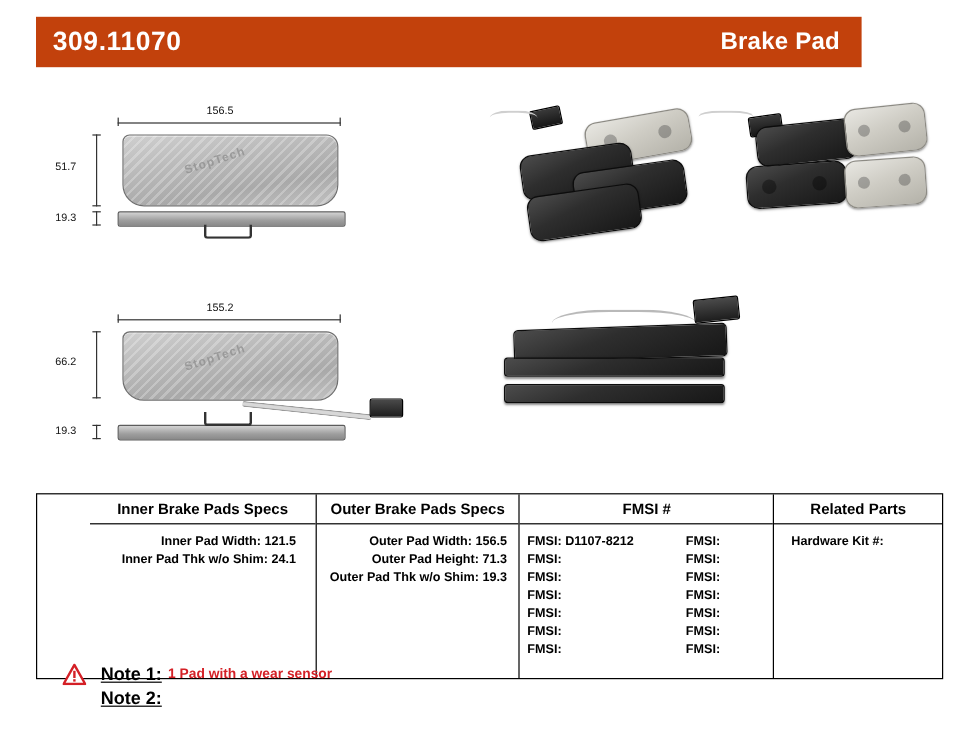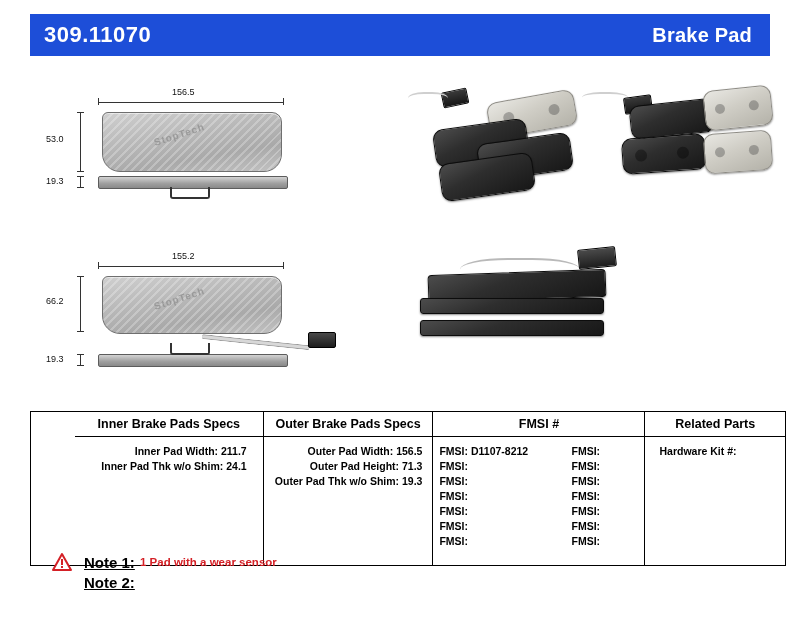--- a/index.html
+++ b/index.html
@@ -21,23 +21,23 @@
     left: 0; top: 0;
     width: 800px;
     height: 619px;
   }
 
   
   .header {
     position: absolute;
     left: 30px;
     top: 14px;
-    width: 740px;
+    width: 688px;
     height: 42px;
-    background: #1d4ed8;
+    background: #c2410c;
     color: #ffffff;
     display: flex;
     align-items: center;
     justify-content: space-between;
     box-sizing: border-box;
     padding: 0 18px 0 14px;
   }
   .header .part-number {
     font-size: 22px;
     font-weight: bold;
@@ -285,21 +285,21 @@
     <div class="tech-block" style="left:60px; top:24px; width:230px; height:120px;">
 
       <div class="dimline" style="left:8px; top:18px; width:186px;"></div>
       <div class="tick" style="left:8px; top:14px;"></div>
       <div class="tick" style="left:193px; top:14px;"></div>
       <div class="dimtext" style="left:82px; top:3px;">156.5</div>
 
       <div class="dimline vert" style="left:-10px; top:28px; height:60px;"></div>
       <div class="tick h" style="left:-13px; top:28px;"></div>
       <div class="tick h" style="left:-13px; top:87px;"></div>
-      <div class="dimtext" style="left:-44px; top:50px;">53.0</div>
+      <div class="dimtext" style="left:-44px; top:50px;">51.7</div>
 
       <div class="pad-face" style="left:12px; top:28px; width:178px; height:58px; border-radius:6px 10px 18px 18px;">
         <div class="hatch"></div>
         <div class="brandmark">StopTech</div>
       </div>
 
       <div class="pad-plate light" style="left:8px; top:92px; width:188px; height:11px; border-radius:2px;"></div>
 
       <div class="dimline vert" style="left:-10px; top:92px; height:12px;"></div>
       <div class="tick h" style="left:-13px; top:92px;"></div>
@@ -376,21 +376,21 @@
       <div class="photo-pad dark" style="left:20px; top:80px; width:182px; height:14px; border-radius:3px;"></div>
     </div>
 
   </div>
 
   <div class="specs">
 
     <div class="spec-col c1">
       <div class="col-head">Inner Brake Pads Specs</div>
       <div class="col-body">
-        <div class="spec-line">Inner Pad Width: 211.7</div>
+        <div class="spec-line">Inner Pad Width: 121.5</div>
         <div class="spec-line">Inner Pad Thk w/o Shim: 24.1</div>
       </div>
     </div>
 
     <div class="spec-col c2">
       <div class="col-head">Outer Brake Pads Specs</div>
       <div class="col-body">
         <div class="spec-line c2l">Outer Pad Width: 156.5</div>
         <div class="spec-line c2l">Outer Pad Height: 71.3</div>
         <div class="spec-line c2l">Outer Pad Thk w/o Shim: 19.3</div>

